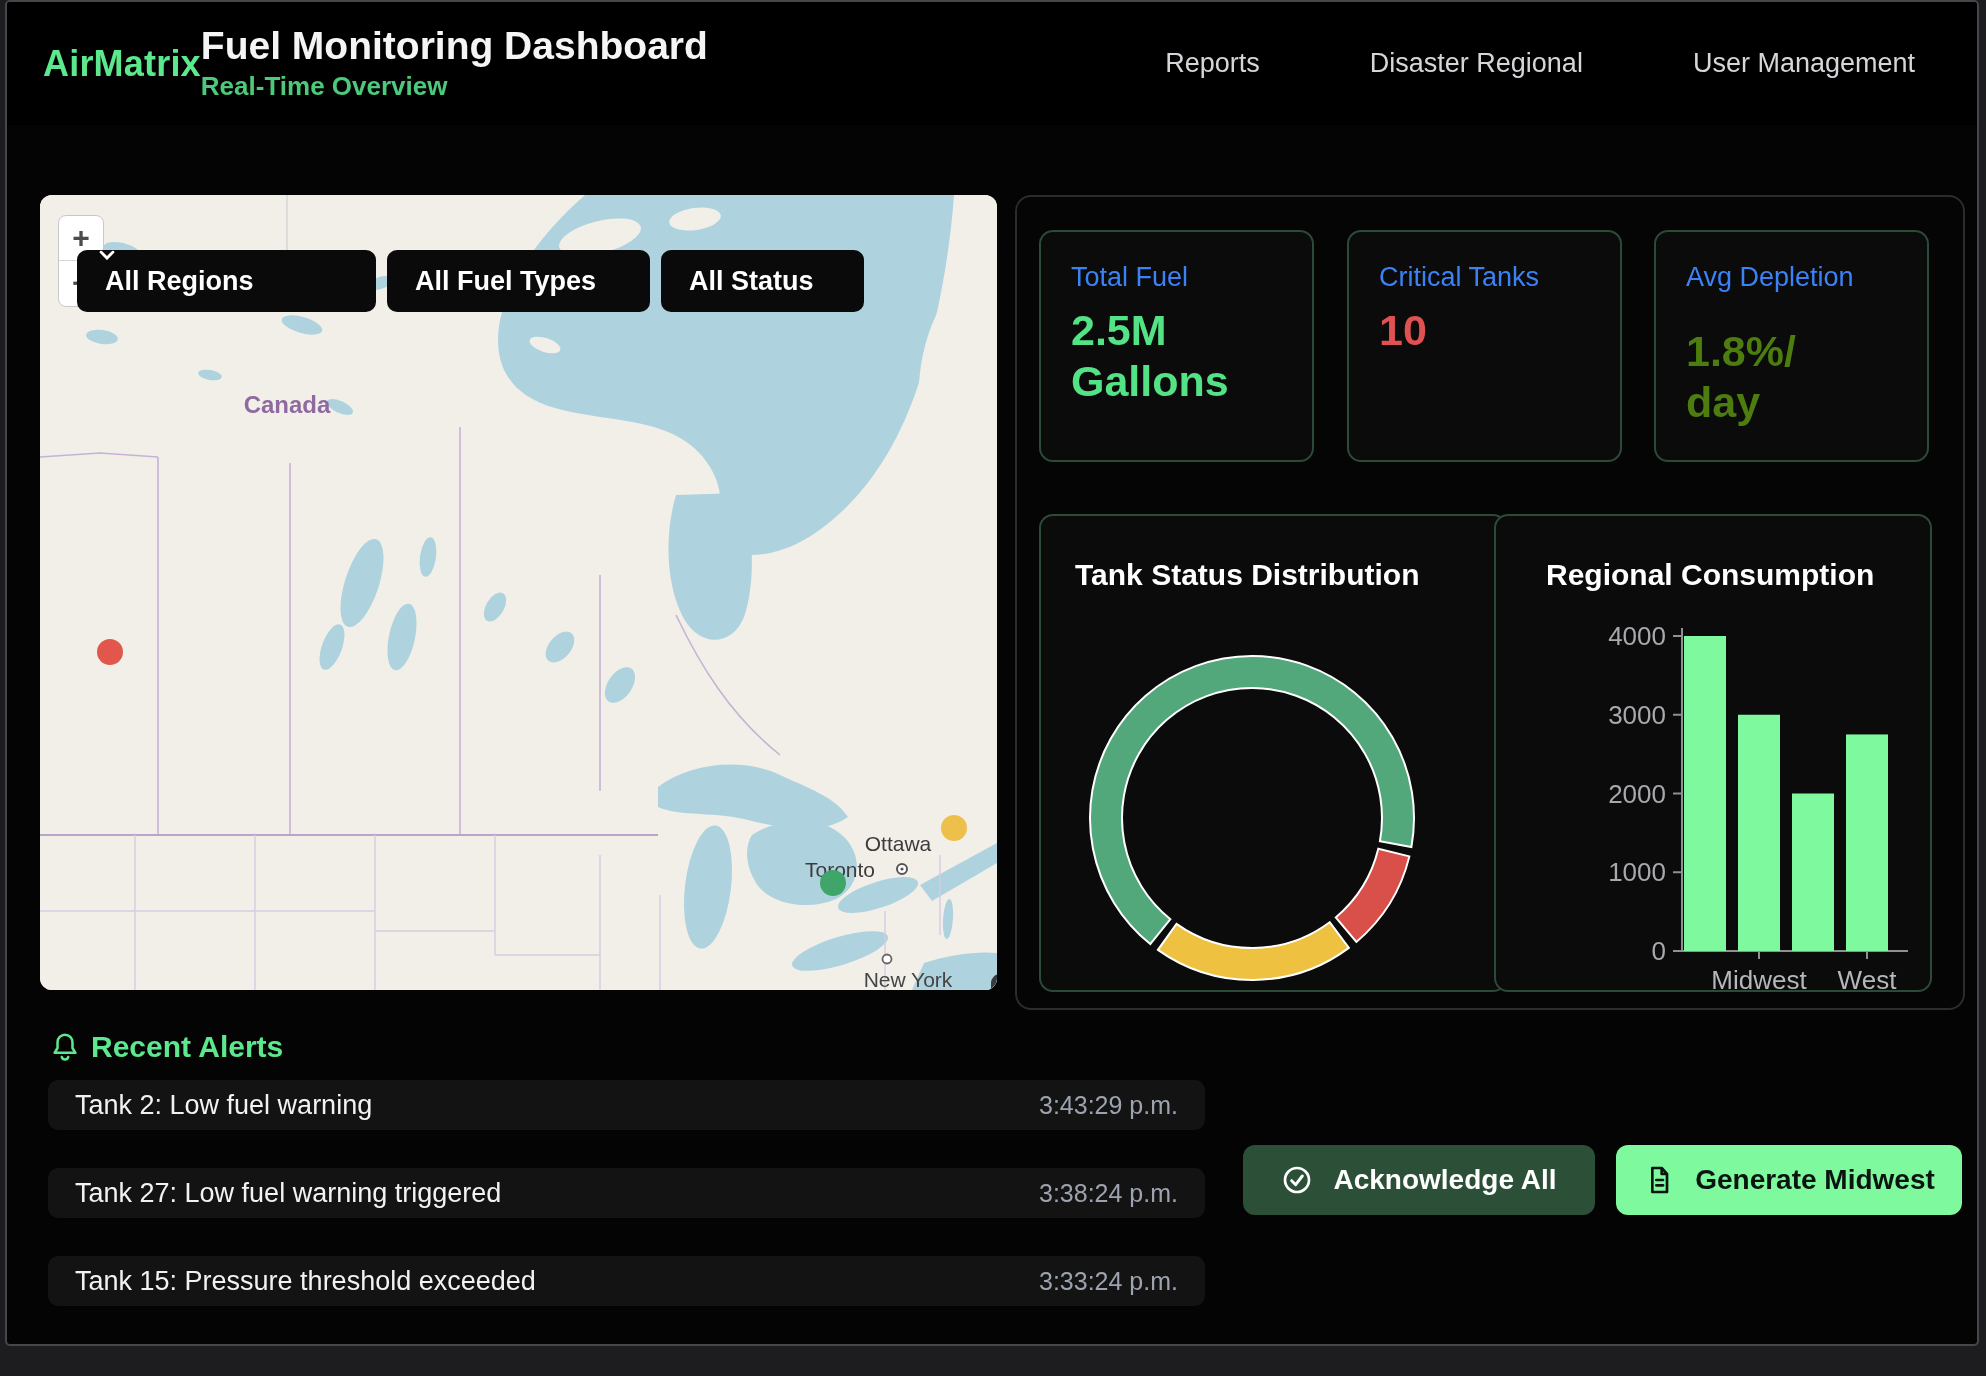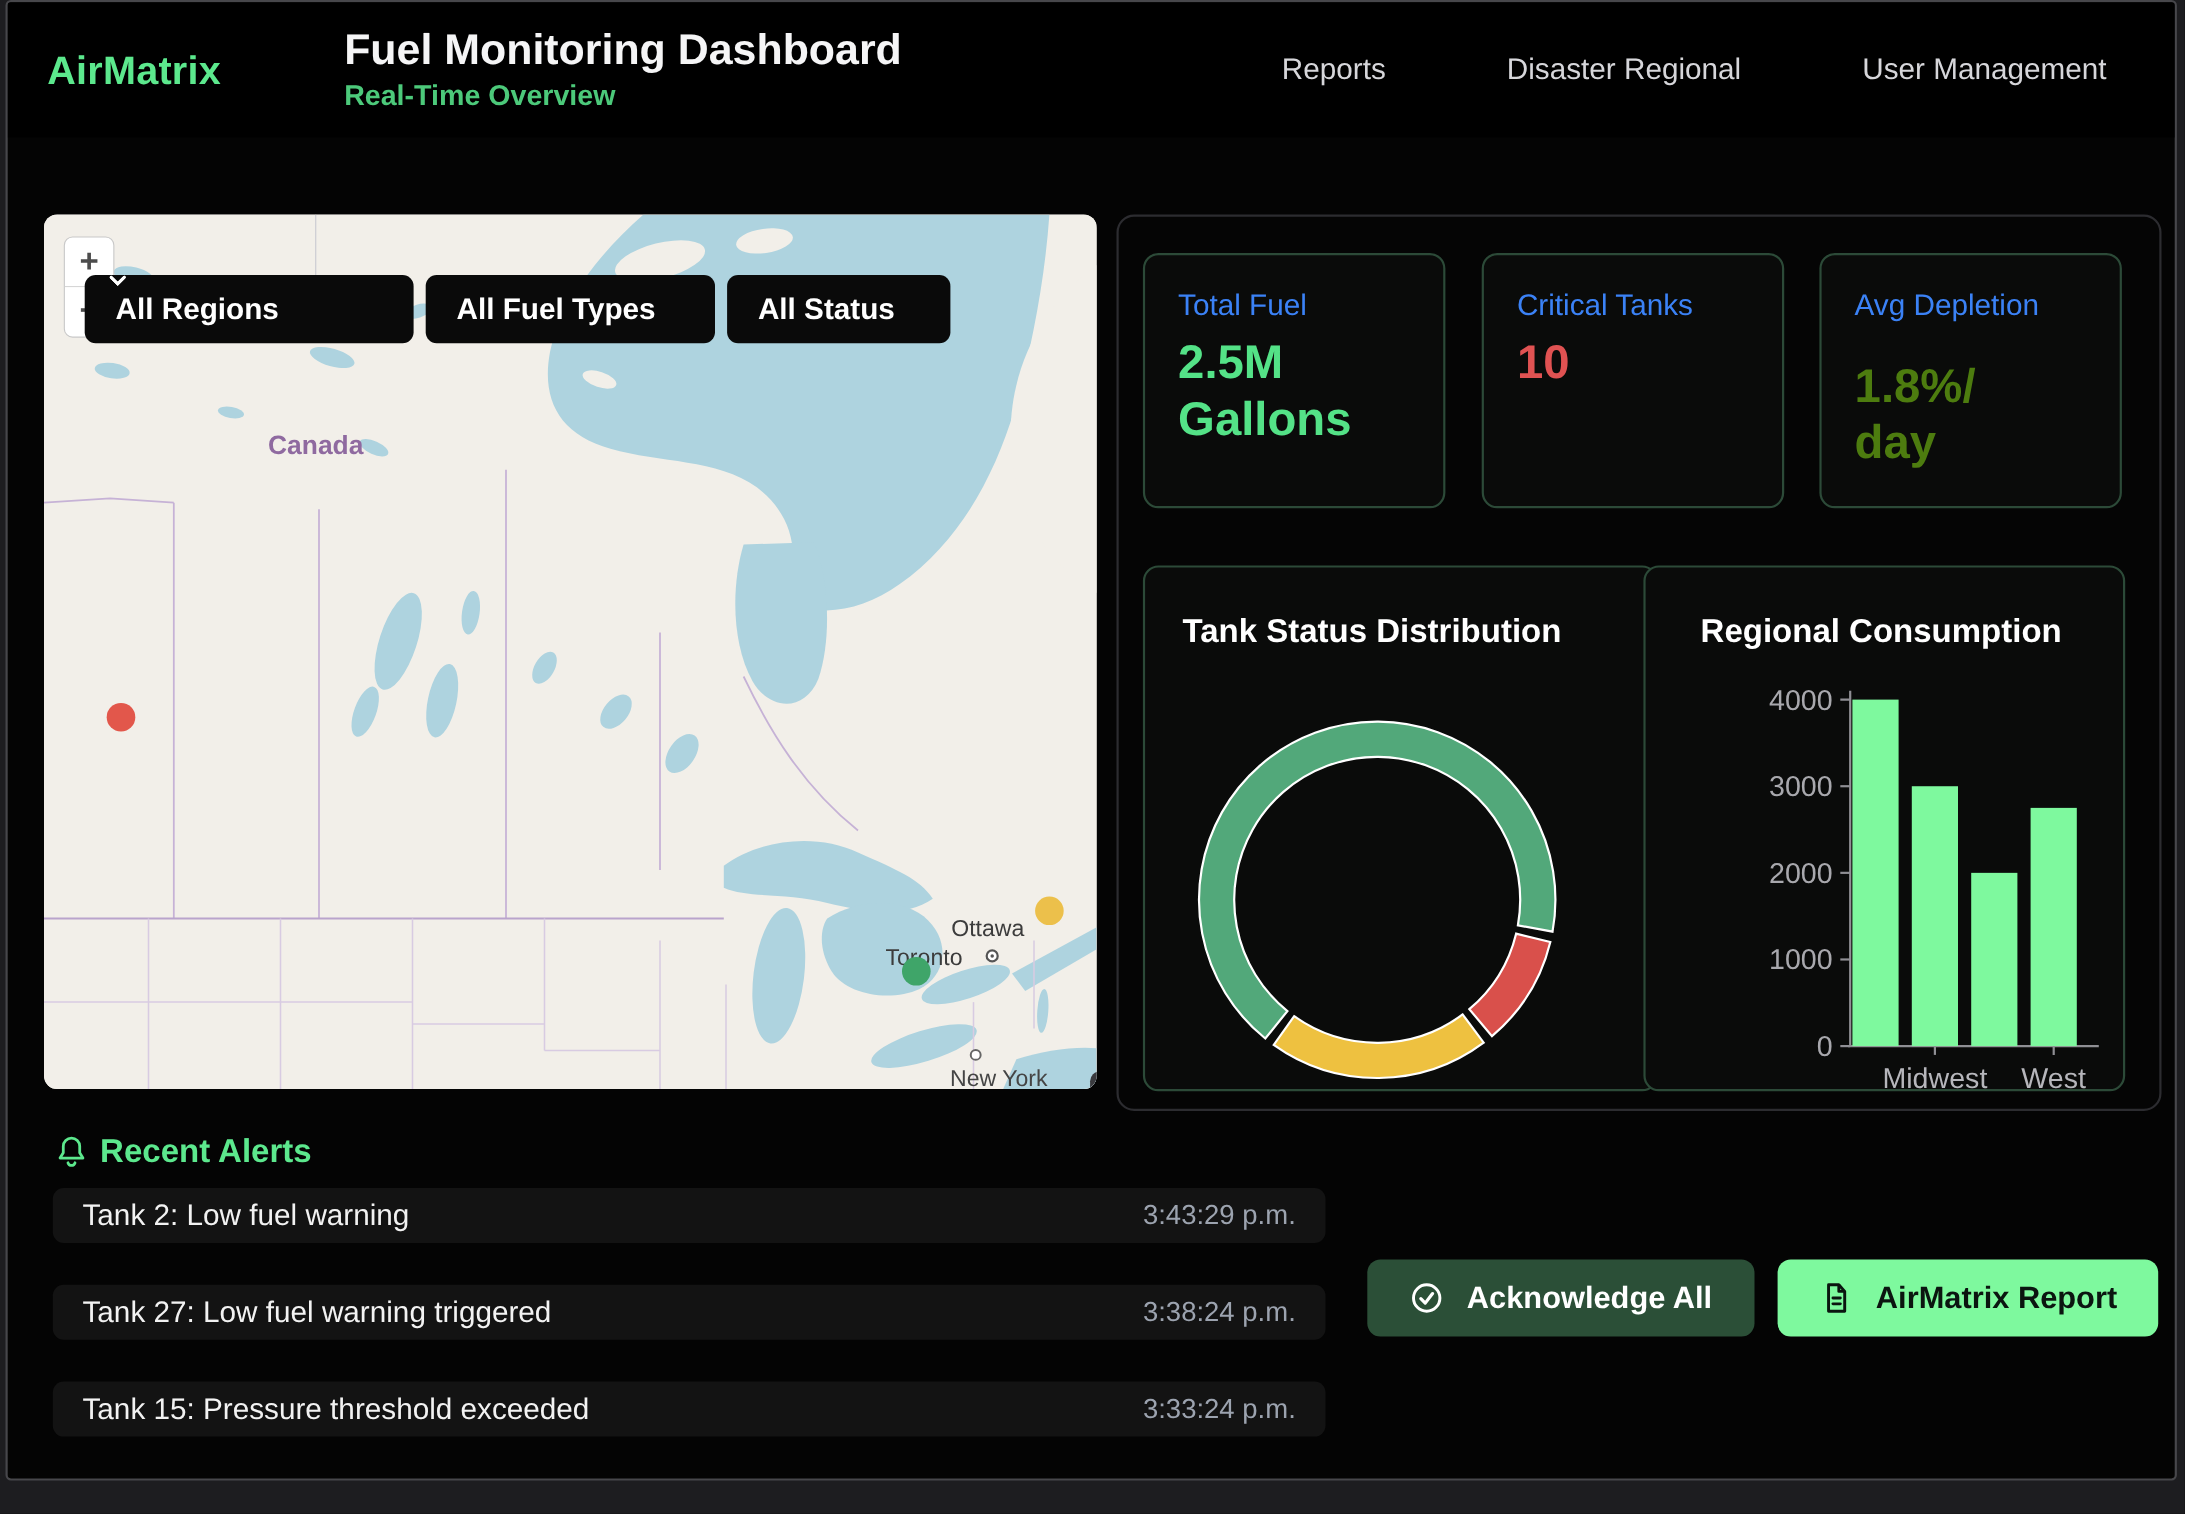--- a/index.html
+++ b/index.html
@@ -2,21 +2,21 @@
 <html><head>
 <meta charset="utf-8">
 <style>
   html,body{margin:0;padding:0;background:#1d1d20;width:1986px;height:1376px;overflow:hidden;
     font-family:"Liberation Sans",sans-serif;-webkit-font-smoothing:antialiased;}
   .app{position:absolute;left:5px;top:0;width:1974px;height:1346px;background:#040404;
     border:2px solid #47474b;border-radius:5px;box-sizing:border-box;overflow:hidden;}
   
   .header{position:absolute;left:0;top:0;width:100%;height:123px;background:#000;display:flex;align-items:center;}
   .logo{font-size:36px;font-weight:800;color:#5ce88d;margin-left:36px;letter-spacing:.2px;}
-  .titleblock{margin-left:112px;}
+  .titleblock{}
   .title{font-size:39px;font-weight:800;color:#f5f5f6;line-height:1.1;}
   .subtitle{font-size:26px;font-weight:600;color:#4cc97a;margin-top:4px;}
   .nav{margin-left:auto;margin-right:62px;display:flex;gap:110px;}
   .nav-item{font-size:27px;color:#d6d6da;cursor:pointer;}
   
   .map{position:absolute;left:33px;top:193px;width:957px;height:795px;border-radius:12px;overflow:hidden;background:#f2efe9;}
   .map svg{position:absolute;left:0;top:0;}
   .map-marker{position:absolute;border-radius:50%;width:26px;height:26px;transform:translate(-50%,-50%);}
   .zoomctl{position:absolute;left:18px;top:20px;width:44px;height:90px;background:#fff;border:1px solid #c8c8c8;
     border-radius:8px;z-index:2;}
@@ -275,16 +275,16 @@
     </svg>
     <span>Acknowledge All</span>
   </button>
   <button class="btn btn-rep">
     <svg width="32" height="32" viewBox="0 0 24 24">
       <path d="M7 3 h7 l4 4.5 V21 H7 Z" fill="none" stroke="#0b1510" stroke-width="2" stroke-linejoin="round"></path>
       <path d="M14 3 v4.5 h4" fill="none" stroke="#0b1510" stroke-width="2" stroke-linejoin="round"></path>
       <line x1="10" y1="12" x2="15" y2="12" stroke="#0b1510" stroke-width="2" stroke-linecap="round"></line>
       <line x1="10" y1="16" x2="15" y2="16" stroke="#0b1510" stroke-width="2" stroke-linecap="round"></line>
     </svg>
-    <span>AirMatrix Report</span>
+    <span>Generate Midwest</span>
   </button>
 
 </div>
 
 </body></html>

